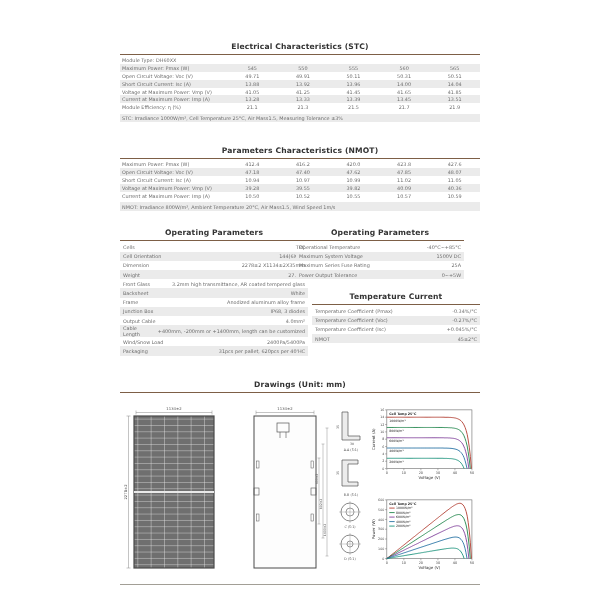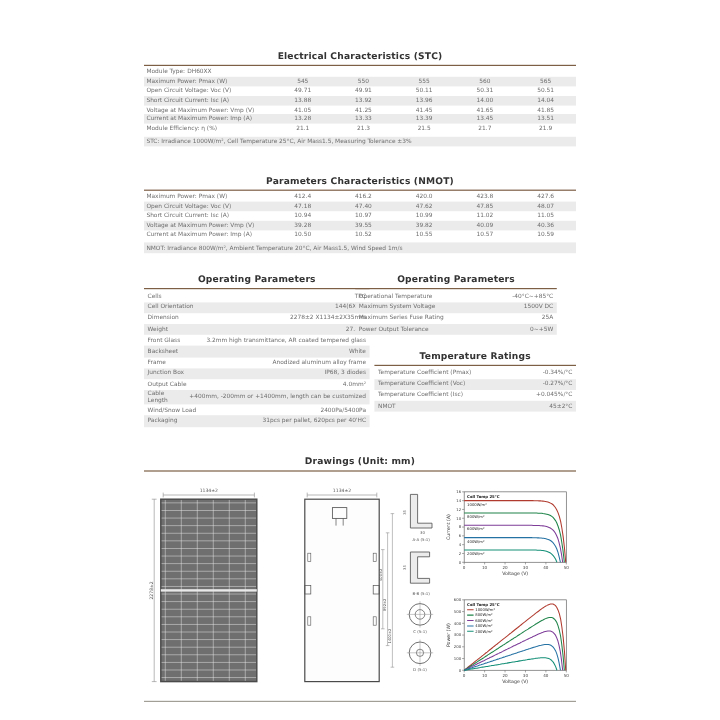--- a/index.html
+++ b/index.html
@@ -224,21 +224,21 @@
           <span class="param-value">25A</span>
         </div>
         <div class="param-row shade">
           <span class="param-label">Power Output Tolerance</span>
           <span class="param-value">0~+5W</span>
         </div>
       </div>
   </section>
 
   <section class="sec" id="sec-temp">
-    <h2 class="sec-title">Temperature Ratings</h2>
+    <h2 class="sec-title">Temperature Current</h2>
     <div>
         <div class="param-row">
           <span class="param-label">Temperature Coefficient (Pmax)</span>
           <span class="param-value">-0.34%/°C</span>
         </div>
         <div class="param-row shade">
           <span class="param-label">Temperature Coefficient (Voc)</span>
           <span class="param-value">-0.27%/°C</span>
         </div>
         <div class="param-row">

